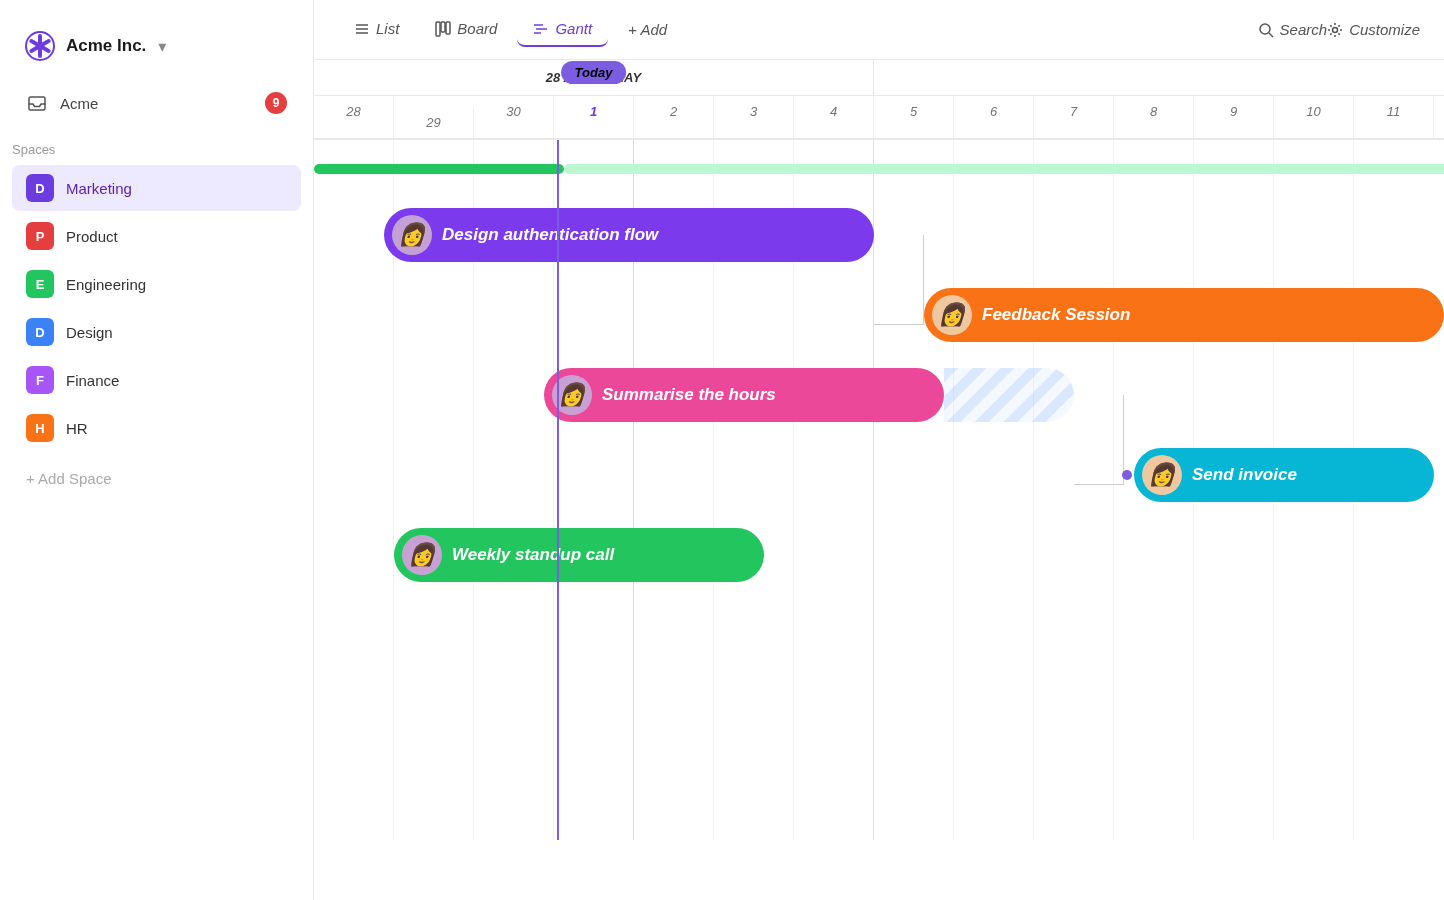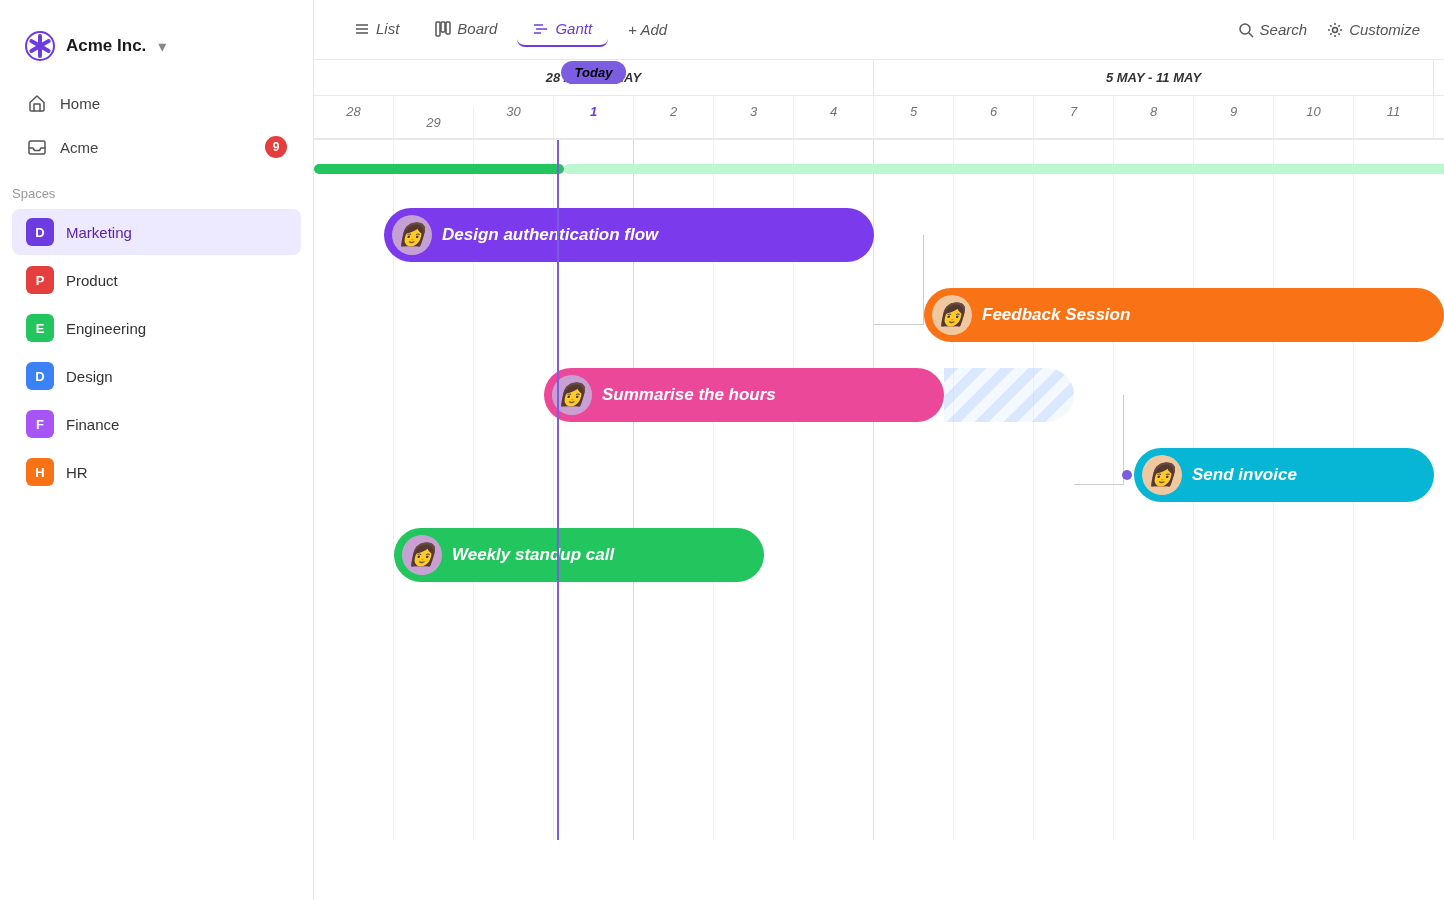--- a/index.html
+++ b/index.html
@@ -164,21 +164,20 @@
       padding: 8px 16px;
       border-radius: 8px;
       cursor: pointer;
       font-size: 15px;
       color: #555;
     }
 
     .topbar-right {
       display: flex;
       align-items: flex-start;
-      gap: 20px;
     }
 
     .topbar-action {
       display: flex;
       align-items: center;
       gap: 6px;
       font-size: 15px;
       color: #555;
       cursor: pointer;
     }
@@ -358,29 +357,20 @@
       <circle cx="16" cy="16" r="3" fill="#6c3ce1"></circle>
     </svg>
     <span class="company-name">Acme Inc.</span>
     <span style="color:#888;cursor:pointer;margin-left:2px;">▾</span>
   </div>
 
   <div class="sidebar-nav">
     <div class="nav-item">
       <span class="nav-icon">
         <svg width="20" height="20" viewBox="0 0 20 20" fill="none" stroke="#555" stroke-width="1.5" stroke-linecap="round" stroke-linejoin="round">
-          <path d="M3 9.5L10 3l7 6.5V17a1 1 0 01-1 1H4a1 1 0 01-1-1V9.5z"></path>
-          <path d="M7 18v-7h6v7"></path>
-        </svg>
-      </span>
-      <span>Home</span>
-    </div>
-    <div class="nav-item">
-      <span class="nav-icon">
-        <svg width="20" height="20" viewBox="0 0 20 20" fill="none" stroke="#555" stroke-width="1.5" stroke-linecap="round" stroke-linejoin="round">
           <rect x="2" y="4" width="16" height="13" rx="1.5"></rect>
           <path d="M2 11h4l1.5 2.5h5L14 11h4"></path>
         </svg>
       </span>
       <span>Acme</span>
       <span class="inbox-badge">9</span>
     </div>
   </div>
 
   <div class="spaces-label">Spaces</div>
@@ -403,20 +393,23 @@
   </div>
   <div class="space-item">
     <div class="space-dot" style="background:#a855f7;">F</div>
     <span>Finance</span>
   </div>
   <div class="space-item">
     <div class="space-dot" style="background:#f97316;">H</div>
     <span>HR</span>
   </div>
 
+  <div class="add-space">
+    <span>+ Add Space</span>
+  </div>
 </div>
 
 <div class="main">
 
   <div class="topbar">
     <div class="topbar-left">
       <div class="view-tab">
         <svg width="16" height="16" viewBox="0 0 16 16" fill="none" stroke="currentColor" stroke-width="1.5">
           <line x1="2" y1="4" x2="14" y2="4"></line>
             <line x1="2" y1="8" x2="14" y2="8"></line>
@@ -462,21 +455,20 @@
     </div>
   </div>
 
   <div class="gantt-container" style="position:relative;">
 
     <div class="gantt-header">
 
       <div class="gantt-weeks" style="display:flex; background:#fff;">
 
         <div class="week-label" style="width:560px; border-right:1px solid #e8e8e8; font-size:13px; font-weight:600; padding:10px 0; text-align:center; color:#333;">28 APR - 4 MAY</div>
-        <div class="week-label" style="width:560px; font-size:13px; font-weight:600; padding:10px 0; text-align:center; color:#333;">5 MAY - 11 MAY</div>
       </div>
 
       <div class="gantt-days" style="display:flex; background:#fff; border-bottom:1px solid #e8e8e8;">
         <div class="day-cell" style="width:80px;">28</div>
         <div class="day-cell" style="width:80px;margin-top:11px;">29</div>
         <div class="day-cell" style="width:80px;">30</div>
         <div class="day-cell today-col" style="width:80px; position:relative;">
           <div style="position:absolute; top:-35px; left:50%; transform:translateX(-50%); background:#7c5ce1; color:#000000; border-radius:20px; padding:4px 14px; font-size:13px; font-weight:600; white-space:nowrap; z-index:20;">Today</div>
           1
         </div>

